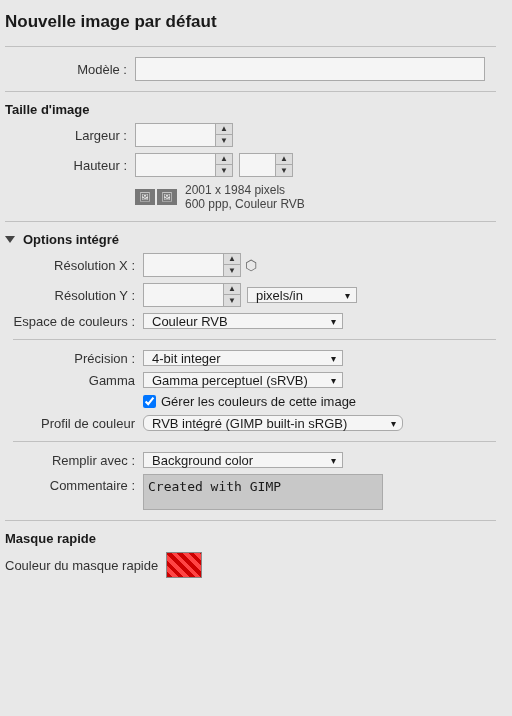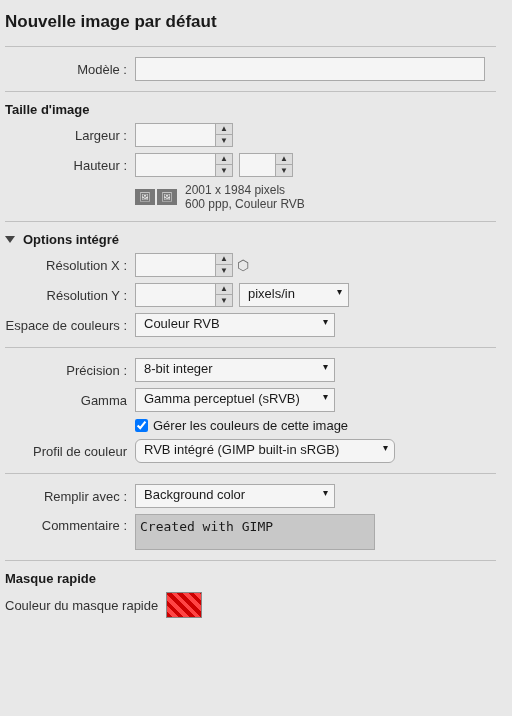--- a/index.html
+++ b/index.html
@@ -108,24 +108,25 @@
 
     .spin-btn-top {
       border-bottom: 1px solid #aaa;
     }
 
     .dropdown-field {
       background-color: #f5f5f5;
       border: 1px solid #aaa;
       padding: 2px 8px;
       font-size: 13px;
-      height: 24px;
+      height: 16px;
       color: #1a1a1a;
       cursor: pointer;
       display: flex;
+      align-items: center;
       min-width: 200px;
       position: relative;
     }
 
     .dropdown-field::after {
       content: '▾';
       position: absolute;
       right: 6px;
       font-size: 10px;
     }
@@ -215,20 +216,21 @@
       display: inline-block;
       width: 0;
       height: 0;
       border-left: 5px solid transparent;
       border-right: 5px solid transparent;
       border-top: 7px solid #444;
       margin-right: 4px;
     }
 
     .section-advanced {
+      margin-left: 8px;
     }
 
     .px-unit {
       margin-left: 4px;
     }
 
     .resolution-link {
       font-size: 18px;
       color: #666;
       margin: 0 2px;
@@ -337,21 +339,21 @@
       <div class="dropdown-field">
         <span>Couleur RVB</span>
       </div>
     </div>
 
     <hr class="divider">
 
     <div class="form-row">
       <span class="label">Précision :</span>
       <div class="dropdown-field">
-        <span>8-bit integer</span>
+        <span>4-bit integer</span>
       </div>
     </div>
 
     <div class="form-row">
       <span class="label">Gamma</span>
       <div class="dropdown-field">
         <span>Gamma perceptuel (sRVB)</span>
       </div>
     </div>
 

